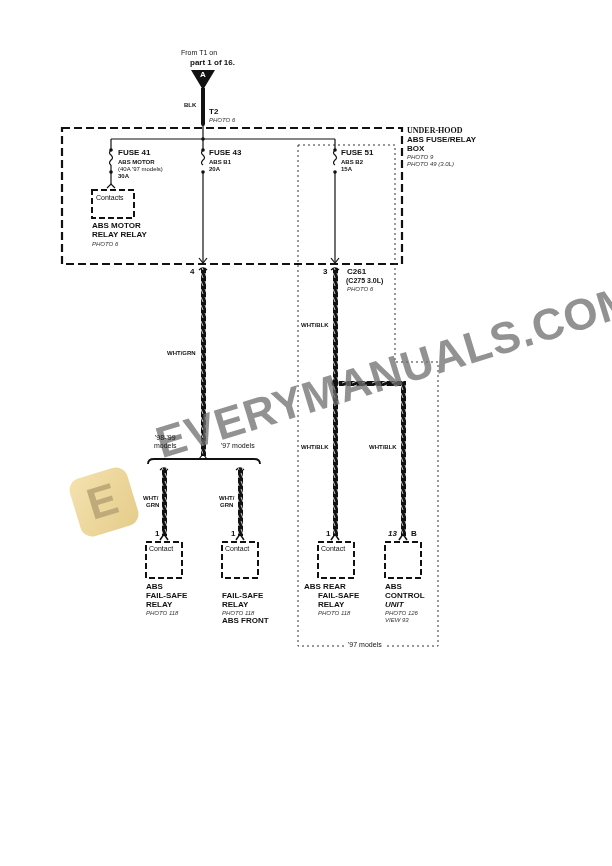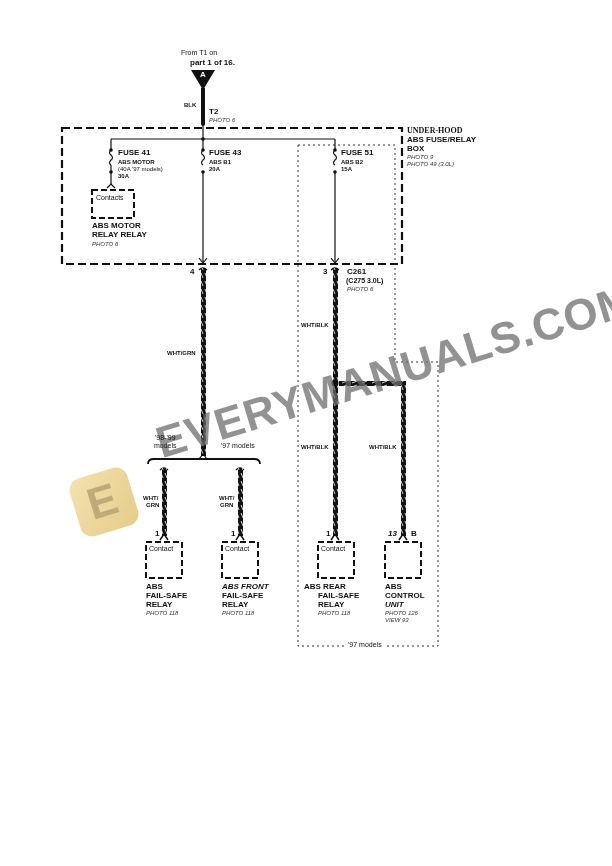--- a/index.html
+++ b/index.html
@@ -160,21 +160,21 @@
 
 <div class="t b8" style="left:155px;top:530px;">1</div>
 <div class="t s7" style="left:149px;top:545px;">Contact</div>
 <div class="t b8" style="left:146px;top:583px;">ABS</div>
 <div class="t b8" style="left:146px;top:592px;">FAIL-SAFE</div>
 <div class="t b8" style="left:146px;top:601px;">RELAY</div>
 <div class="t i6" style="left:146px;top:610px;">PHOTO 118</div>
 
 <div class="t b8" style="left:231px;top:530px;">1</div>
 <div class="t s7" style="left:225px;top:545px;">Contact</div>
-<div class="t b8" style="left:222px;top:583px;font-style:italic;">ABS FRONT</div>
+<div class="t b8" style="left:222px;top:617px;">ABS FRONT</div>
 <div class="t b8" style="left:222px;top:592px;">FAIL-SAFE</div>
 <div class="t b8" style="left:222px;top:601px;">RELAY</div>
 <div class="t i6" style="left:222px;top:610px;">PHOTO 118</div>
 
 <div class="t b8" style="left:326px;top:530px;">1</div>
 <div class="t s7" style="left:321px;top:545px;">Contact</div>
 <div class="t b8" style="left:304px;top:583px;">ABS REAR</div>
 <div class="t b8" style="left:318px;top:592px;">FAIL-SAFE</div>
 <div class="t b8" style="left:318px;top:601px;">RELAY</div>
 <div class="t i6" style="left:318px;top:610px;">PHOTO 118</div>

